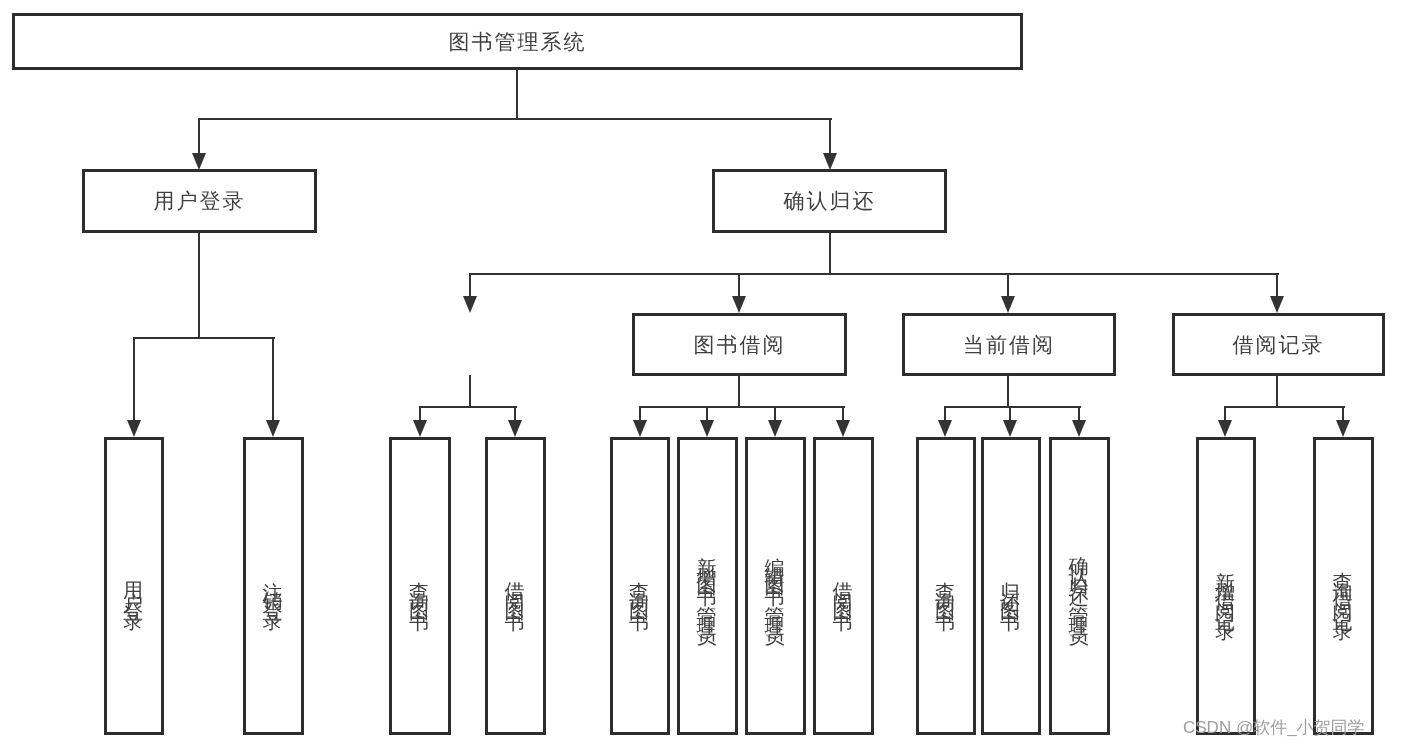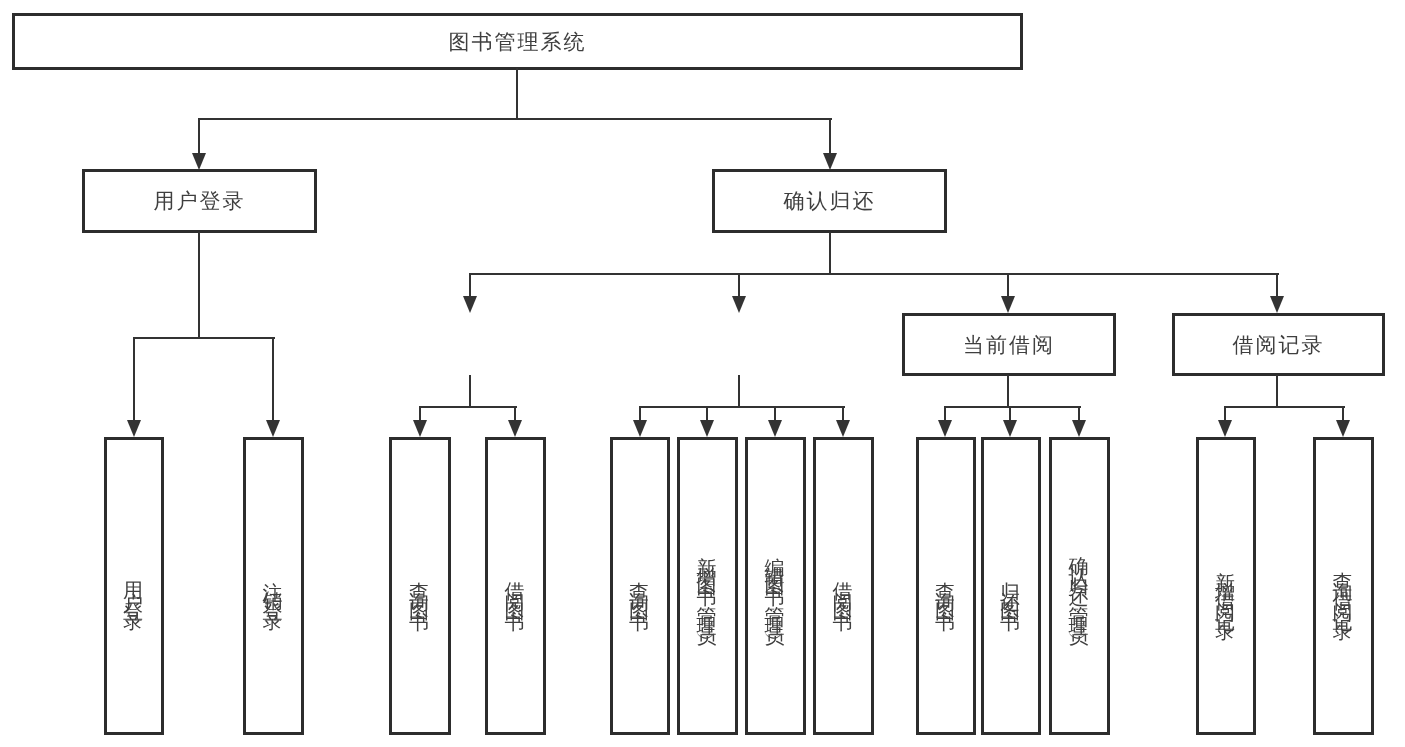--- a/index.html
+++ b/index.html
@@ -42,20 +42,23 @@
     <span>图书管理系统</span>
   </div>
 
   <div class="hbox" style="left:82px;top:169px;width:235px;height:64px;">
     <span>用户登录</span>
   </div>
   <div class="hbox" style="left:712px;top:169px;width:235px;height:64px;">
     <span>确认归还</span>
   </div>
 
+  <div class="hbox" style="left:632px;top:313px;width:215px;height:63px;">
+    <span>图书借阅</span>
+  </div>
   <div class="hbox" style="left:902px;top:313px;width:214px;height:63px;">
     <span>当前借阅</span>
   </div>
   <div class="hbox" style="left:1172px;top:313px;width:213px;height:63px;">
     <span>借阅记录</span>
   </div>
 
   <div class="vbox" style="left:104px;top:437px;width:60px;height:298px;">
     <span>用户登录</span>
   </div>
@@ -152,14 +155,15 @@
   <div class="v" style="left:1078px;top:406px;height:16px;"></div>
   <div class="arrow" style="left:1072px;top:420px;"></div>
 
   <div class="v" style="left:1276px;top:375px;height:33px;"></div>
   <div class="h" style="left:1224px;top:406px;width:121px;"></div>
   <div class="v" style="left:1224px;top:406px;height:16px;"></div>
   <div class="arrow" style="left:1218px;top:420px;"></div>
   <div class="v" style="left:1342px;top:406px;height:16px;"></div>
   <div class="arrow" style="left:1336px;top:420px;"></div>
 
+  <div class="watermark">CSDN @软件_小贺同学</div>
 
 </div>
 
 </body></html>

